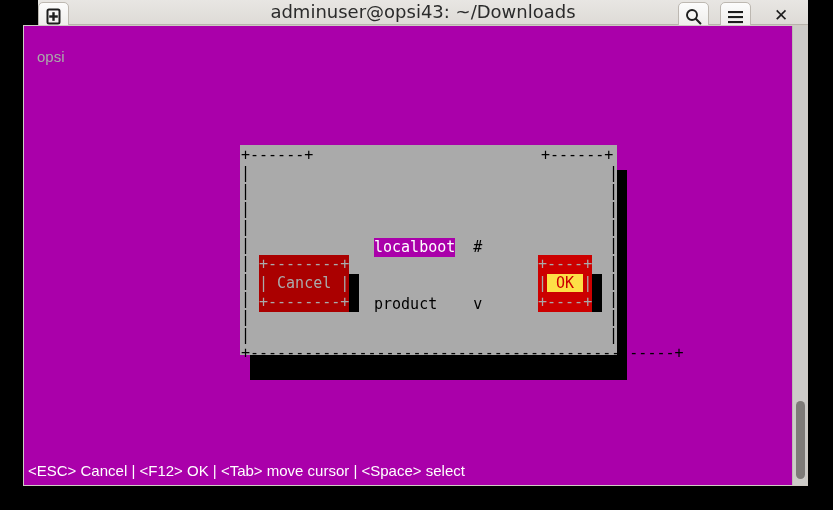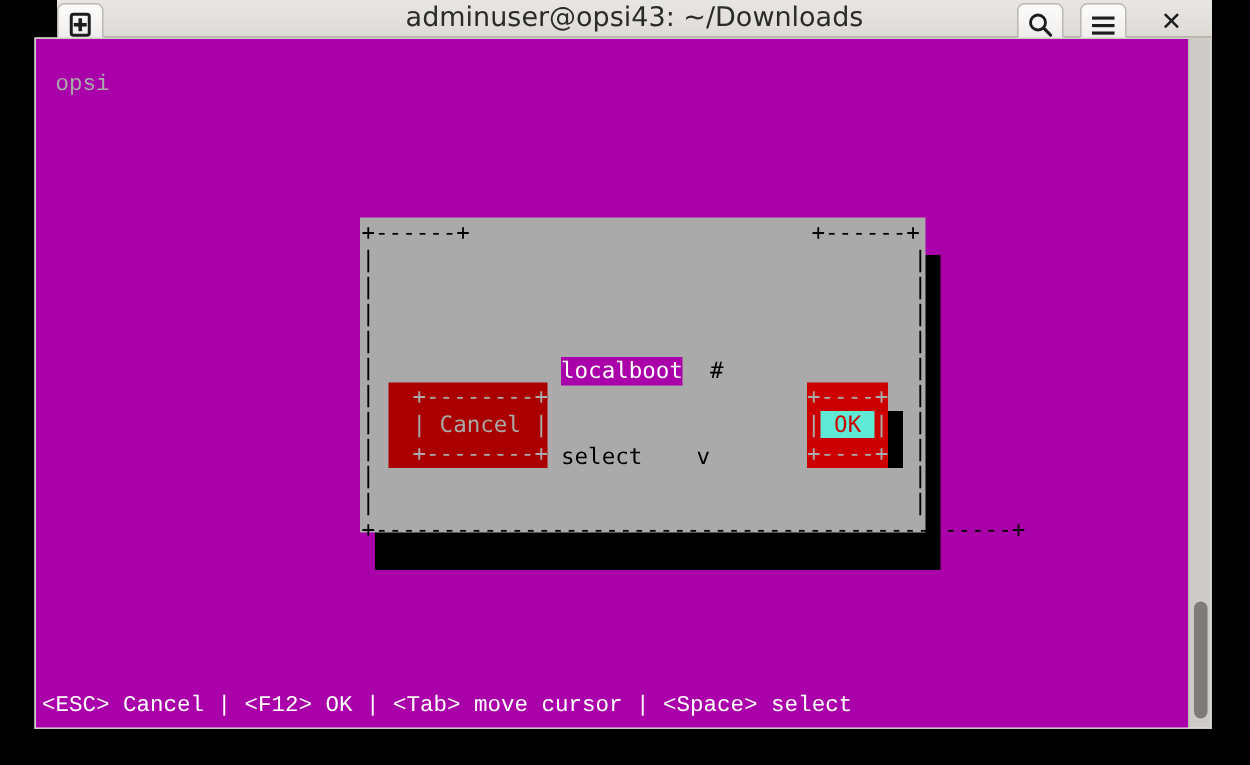--- a/index.html
+++ b/index.html
@@ -91,21 +91,21 @@
     left: 24px;
     top: 26px;
     width: 768px;
     height: 459px;
     background: #aa00aa;
     overflow: hidden;
   }
 
   .tline {
     position: absolute;
-    font-family: Liberation Mono, monospace;
+    font-family: Liberation Sans, sans-serif;
     font-size: 15px;
     line-height: 18px;
     white-space: pre;
     letter-spacing: 0px;
   }
 
   #opsi-text {
     left: 13px;
     top: 22px;
     color: #aaaaaa;
@@ -187,24 +187,24 @@
   .btn-face {
     position: absolute;
     left: 0; top: 0;
     font-family: "DejaVu Sans Mono", monospace;
     font-size: 15px;
     line-height: 19px;
     white-space: pre;
     color: #aaaaaa;
     padding: 0;
   }
-  .btn-cancel .btn-face { background: #aa0000; padding-left: 16px; }
+  .btn-cancel .btn-face { background: #aa0000; }
   .btn-ok .btn-face     { background: #cc0000; }
   .btn-face .lbl-plain  { color: #aaaaaa; }
-  .btn-face .lbl-focus  { background: #5eead4; color: #cc0000; text-align: right; }
+  .btn-face .lbl-focus  { background: #fde047; color: #cc0000; text-align: right; }
 
   #btn-cancel-wrap { left: 19px; top: 110px; }
   #btn-cancel-wrap .btn-shadow { width: 90px; height: 38px; }
   #btn-ok-wrap { left: 298px; top: 110px; }
   #btn-ok-wrap .btn-shadow { width: 54px; height: 38px; }
 
   
   #scrollbar {
     position: absolute;
     left: 792px;
@@ -302,21 +302,21 @@
 |
 |
 |
 |
 |</div>
 
       <div class="dlg-border" id="dlg-bottom">+-----------------------------------------------+</div>
 
       <div id="list">
         <span class="list-row"><span class="li-label li-sel">localboot</span>  <span class="li-mark">#</span></span>
-        <span class="list-row"><span class="li-label">select</span>    <span class="li-mark">v</span></span>
+        <span class="list-row"><span class="li-label">product</span>    <span class="li-mark">v</span></span>
       </div>
 
       <div class="btn-wrap btn-cancel" id="btn-cancel-wrap">
         <div class="btn-shadow"></div>
         <div class="btn-face"><span>+--------+</span>
 <span class="lbl-plain">| Cancel |</span>
 <span>+--------+</span></div>
       </div>
 
       <div class="btn-wrap btn-ok" id="btn-ok-wrap">

